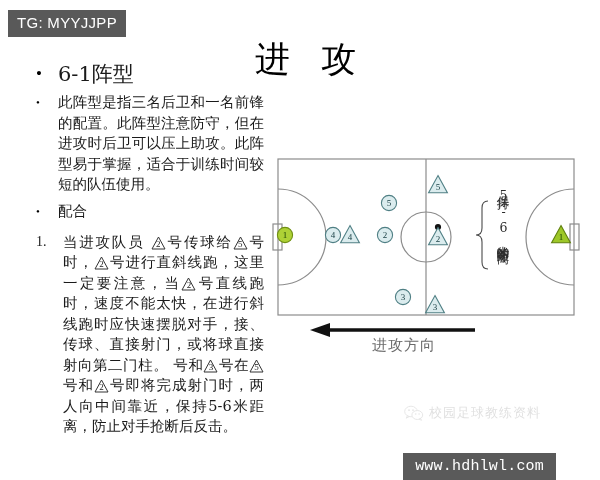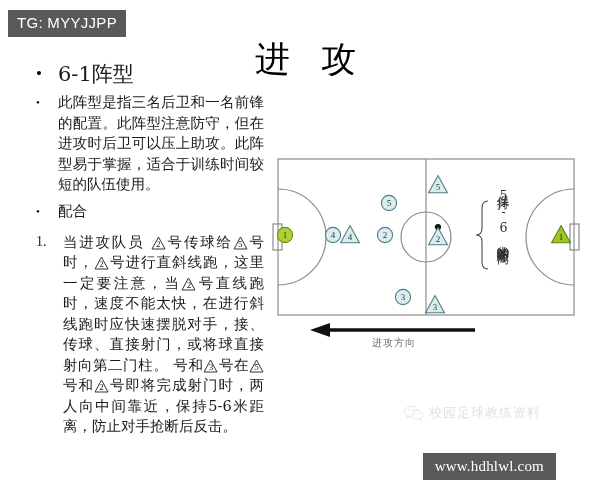--- a/index.html
+++ b/index.html
@@ -107,21 +107,21 @@
     font-size:12.5px;line-height:14.5px;
     font-family:"DejaVu Serif","Liberation Serif",serif;
     color:#2b2b2b;
     writing-mode:vertical-rl;
     text-orientation:upright;
     letter-spacing:1px;
     white-space:nowrap;
   }
   .dir-label{
     position:absolute;left:372px;top:336px;
-    font-size:10px;color:#6b6b6b;
+    font-size:15px;color:#6b6b6b;
     font-family:Liberation Serif, serif;
     letter-spacing:1px;
   }
 
   
   .wm{
     position:absolute;left:404px;top:404px;
     display:flex;align-items:center;gap:5px;
     opacity:0.30;
   }
@@ -129,21 +129,21 @@
     font-size:13px;color:#9a9a9a;
     font-family:"DejaVu Serif","Liberation Serif",serif;
     letter-spacing:1px;
   }
   .wm svg{display:block;}
 
   
   .urlbar{
     position:absolute;right:0;bottom:0;
     background:#5a5a5a;color:#fff;
-    font-family:Liberation Serif, serif;
+    font-family:Liberation Mono, monospace;
     font-size:15px;line-height:27px;
     padding:0 12px 0 12px;
     letter-spacing:0.2px;
     white-space:nowrap;
   }
 </style>
 </head>
 <body>
 
 <div id="root">

